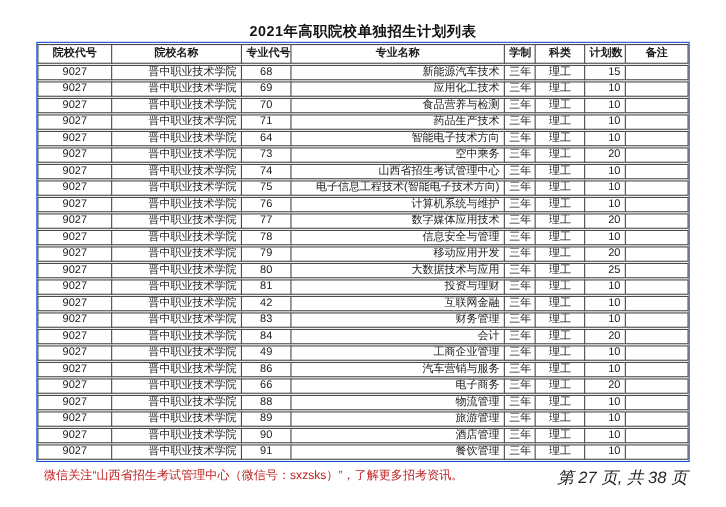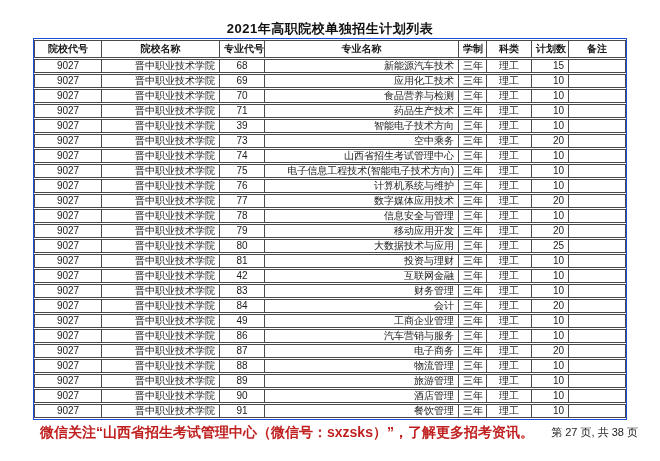--- a/index.html
+++ b/index.html
@@ -56,32 +56,33 @@
   table.plan-table th:last-child, table.plan-table td:last-child {
     border-right: 1px solid #4a4a4a;
   }
   .al-left   { text-align: right; }
   .al-center { text-align: center; }
   .al-right  { text-align: right; }
   .footer-notice {
     position: absolute;
     left: 40px;
     top: 424px;
-    font-size: 14px;
-    font-weight: bold;
+    font-size: 11px;
+    font-weight: normal;
     color: #c01f1f;
     white-space: nowrap;
   }
   .footer-page {
     position: absolute;
-    right: 22px;
+    right: 35px;
     top: 425px;
-    font-size: 11px;
+    font-size: 15px;
     color: #222222;
     white-space: nowrap;
+    font-style: italic;
   }
 </style>
 </head>
 <body>
 
 <div class="page">
 
   <div class="doc-title">2021年高职院校单独招生计划列表</div>
 
   <table class="plan-table">
@@ -144,21 +145,21 @@
           <td class="al-center">71</td>
           <td class="al-left">药品生产技术</td>
           <td class="al-center">三年</td>
           <td class="al-center">理工</td>
           <td class="al-right">10</td>
           <td class="al-center"></td>
         </tr>
         <tr>
           <td class="al-center">9027</td>
           <td class="al-left">晋中职业技术学院</td>
-          <td class="al-center">39</td>
+          <td class="al-center">64</td>
           <td class="al-left">智能电子技术方向</td>
           <td class="al-center">三年</td>
           <td class="al-center">理工</td>
           <td class="al-right">10</td>
           <td class="al-center"></td>
         </tr>
         <tr>
           <td class="al-center">9027</td>
           <td class="al-left">晋中职业技术学院</td>
           <td class="al-center">73</td>
@@ -294,21 +295,21 @@
           <td class="al-center">86</td>
           <td class="al-left">汽车营销与服务</td>
           <td class="al-center">三年</td>
           <td class="al-center">理工</td>
           <td class="al-right">10</td>
           <td class="al-center"></td>
         </tr>
         <tr>
           <td class="al-center">9027</td>
           <td class="al-left">晋中职业技术学院</td>
-          <td class="al-center">87</td>
+          <td class="al-center">66</td>
           <td class="al-left">电子商务</td>
           <td class="al-center">三年</td>
           <td class="al-center">理工</td>
           <td class="al-right">20</td>
           <td class="al-center"></td>
         </tr>
         <tr>
           <td class="al-center">9027</td>
           <td class="al-left">晋中职业技术学院</td>
           <td class="al-center">88</td>

